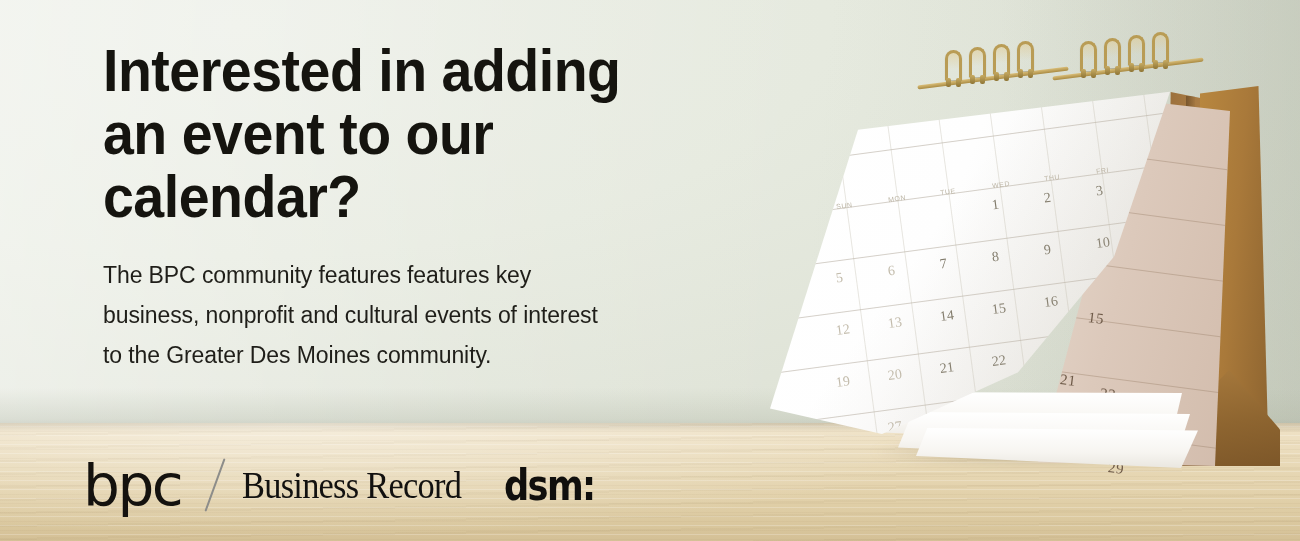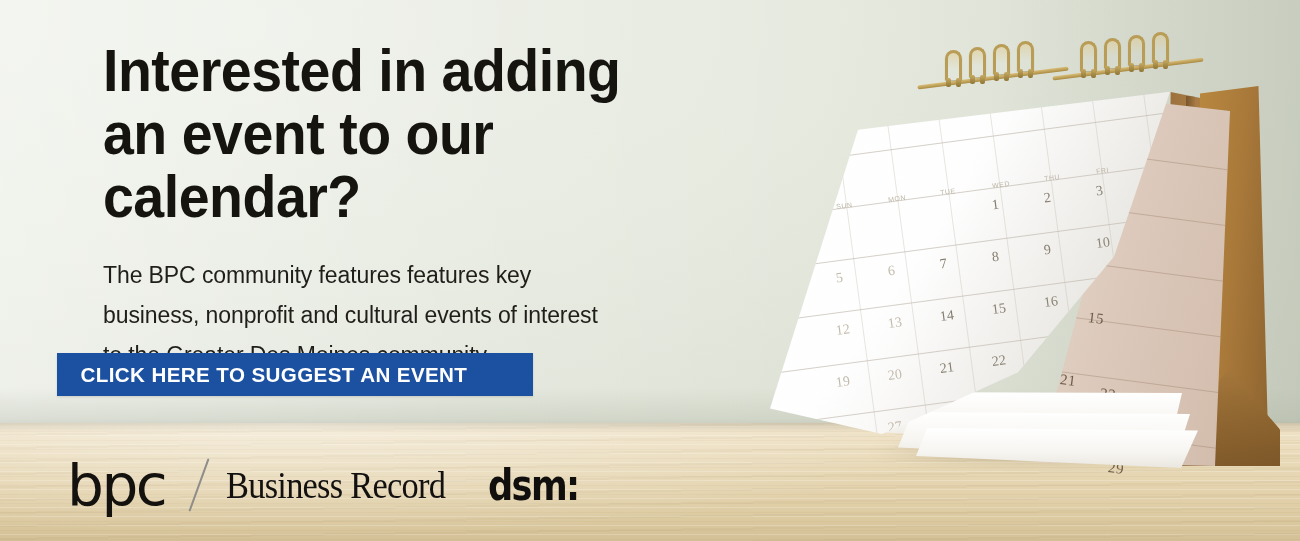--- a/index.html
+++ b/index.html
@@ -232,21 +232,21 @@
     font-size:21px;
     letter-spacing:0.4px;
     padding-left:24px;
     white-space:nowrap;
     transform:scaleX(0.98);
     transform-origin:left center;
   }
 
   
   .logos {
-    position:absolute; left:68px; top:452px;
+    position:absolute; left:84px; top:452px;
     display:flex; align-items:center; height:66px;
   }
   .logo-bpc {
     font-family:"DejaVu Sans", sans-serif;
     font-size:57px;
     font-weight:normal;
     letter-spacing:-2.5px;
     color:#14120f;
     line-height:1;
     transform:scaleX(1.02);
@@ -402,23 +402,20 @@
   </div>
 
   <div class="copy">
     <div class="headline">Interested in adding
 an event to our calendar?</div>
     <div class="subcopy">The BPC community features features key
 business, nonprofit and cultural events of interest
 to the Greater Des Moines community.</div>
   </div>
 
-  <div class="cta">
-    <span class="cta-label">CLICK HERE TO SUGGEST AN EVENT</span>
-  </div>
 
   <div class="logos">
     <span class="logo-bpc">bpc</span>
     <span class="logo-divider"></span>
     <span class="logo-br">Business Record</span>
     <span class="logo-dsm">dsm:</span>
   </div>
 
 </div>
 

